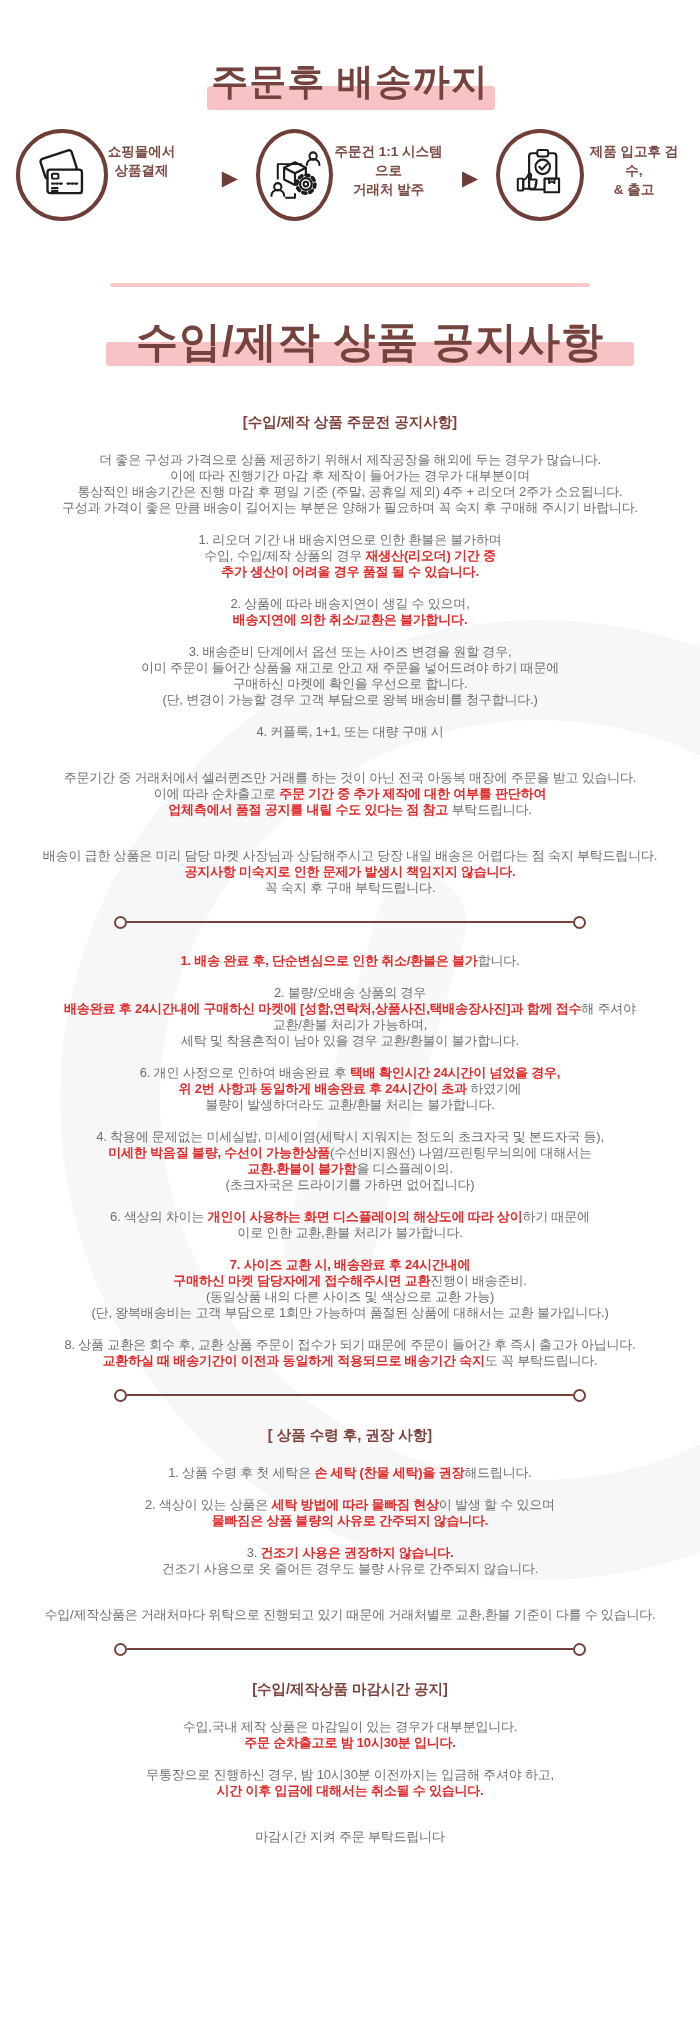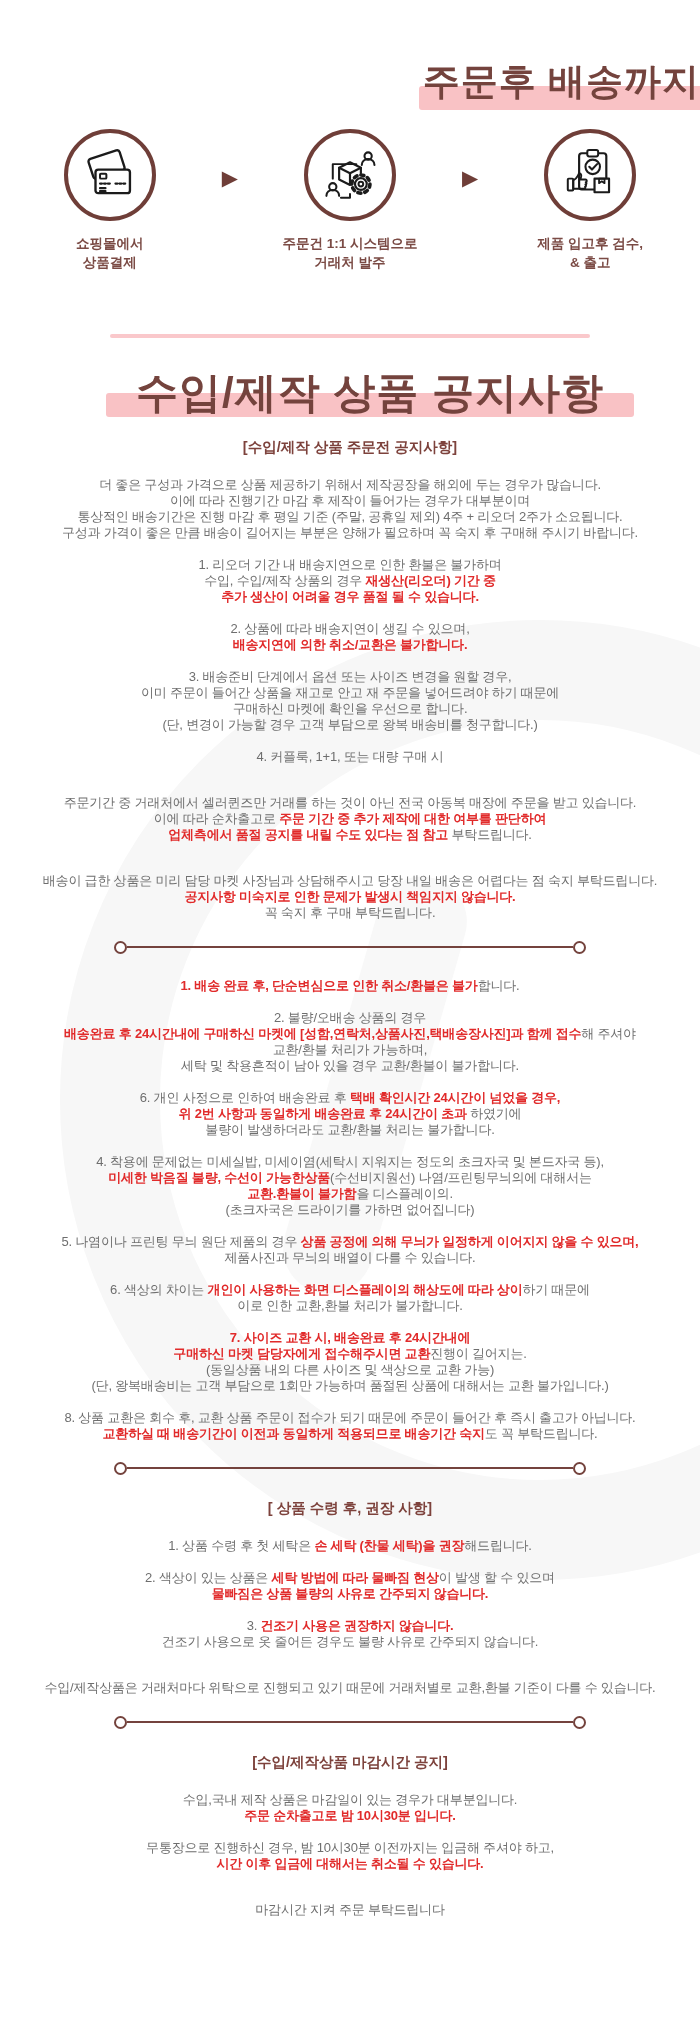--- a/index.html
+++ b/index.html
@@ -3,37 +3,37 @@
 <meta charset="utf-8">
 <style>
   html,body{margin:0;padding:0;background:#fff;}
   body{font-family:"Liberation Sans","DejaVu Sans",sans-serif;}
   .page{position:relative;width:700px;min-height:2030px;margin:0 auto;background:#fff;overflow:hidden;}
   .layer{position:relative;z-index:1;}
   
   .wm-ring{position:absolute;left:60px;top:620px;width:760px;height:760px;border:100px solid #f7f7f7;border-radius:50%;z-index:0;}
   .wm-band{position:absolute;left:330px;top:870px;width:90px;height:430px;background:#f8f8f8;border-radius:60px;transform:rotate(16deg);z-index:0;}
   
-  .big-title{margin:0;padding-top:62px;text-align:right;font-size:37px;line-height:1.1;font-weight:900;color:var(--brown);letter-spacing:1px;}
+  .big-title{margin:0;padding-top:62px;text-align:center;font-size:37px;line-height:1.1;font-weight:900;color:var(--brown);letter-spacing:1px;}
   .big-title2{margin:32px 0 0;text-align:center;font-size:42px;line-height:1.1;font-weight:900;color:var(--brown);letter-spacing:1px;padding-left:40px;}
   .hl{position:relative;display:inline-block;}
   .hl::after{content:"";position:absolute;left:-4px;right:-6px;bottom:-7px;height:24px;background:var(--pink);z-index:-1;border-radius:3px;}
   .hl2{position:relative;display:inline-block;}
   .hl2::after{content:"";position:absolute;left:-30px;right:-30px;bottom:-1px;height:24px;background:var(--pink);z-index:-1;border-radius:3px;}
   
   .process{display:flex;justify-content:center;align-items:flex-start;gap:18px;margin-top:26px;}
-  .step{width:188px;display:flex;flex-direction:column;align-items:center;}
+  .step{width:188px;display:flex;flex-direction:row;align-items:flex-start;}
   .circle{width:84px;height:84px;border:4px solid var(--brown_dark);border-radius:50%;background:#fff;display:flex;align-items:center;justify-content:center;}
   .circle svg{width:58px;height:58px;}
   .arrow{margin-top:38px;font-size:21px;color:var(--brown_dark);line-height:1;}
   .step-label{margin-top:13px;text-align:center;font-size:13.5px;line-height:19px;font-weight:700;color:#7b4b45;}
   
   .thin-line{width:480px;height:4px;margin:62px auto 0;background:var(--pink_soft);border-radius:2px;}
   
-  .content{margin-top:22px;text-align:center;}
+  .content{margin-top:48px;text-align:center;}
   .c-heading{font-size:14.5px;font-weight:700;color:var(--heading_brown);margin:16px 0 20px;}
   .c-heading:first-child{margin-top:0;}
   .c-para{font-size:13px;line-height:16px;color:var(--gray);margin:0 0 16px;letter-spacing:-0.2px;}
   .t-line{min-height:16px;}
   .seg{color:var(--gray);}
   .seg.red{color:var(--red);font-weight:700;}
   .spacer{height:14px;}
   .divider{display:flex;align-items:center;width:472px;margin:20px auto 24px;}
   .divider .ring{width:9px;height:9px;border:2.5px solid var(--brown);border-radius:50%;background:#fff;flex:0 0 auto;}
   .divider .rule{flex:1;height:2px;background:var(--brown);}
@@ -182,30 +182,26 @@
           <div class="t-line"><span class="seg red">위 2번 사항과 동일하게 배송완료 후 24시간이 초과</span><span class="seg"> 하였기에</span></div>
           <div class="t-line"><span class="seg">불량이 발생하더라도 교환/환불 처리는 불가합니다.</span></div>
         </div>
         <div class="c-para">
           <div class="t-line"><span class="seg">4. 착용에 문제없는 미세실밥, 미세이염(세탁시 지워지는 정도의 초크자국 및 본드자국 등),</span></div>
           <div class="t-line"><span class="seg red">미세한 박음질 불량, 수선이 가능한상품</span><span class="seg">(수선비지원선) 나염/프린팅무늬의에 대해서는</span></div>
           <div class="t-line"><span class="seg red">교환.환불이 불가함</span><span class="seg">을 디스플레이의.</span></div>
           <div class="t-line"><span class="seg">(초크자국은 드라이기를 가하면 없어집니다)</span></div>
         </div>
         <div class="c-para">
-          <div class="t-line"><span class="seg">5. 나염이나 프린팅 무늬 원단 제품의 경우 </span><span class="seg red">상품 공정에 의해 무늬가 일정하게 이어지지 않을 수 있으며,</span></div>
-          <div class="t-line"><span class="seg">제품사진과 무늬의 배열이 다를 수 있습니다.</span></div>
-        </div>
-        <div class="c-para">
           <div class="t-line"><span class="seg">6. 색상의 차이는 </span><span class="seg red">개인이 사용하는 화면 디스플레이의 해상도에 따라 상이</span><span class="seg">하기 때문에</span></div>
           <div class="t-line"><span class="seg">이로 인한 교환,환불 처리가 불가합니다.</span></div>
         </div>
         <div class="c-para">
           <div class="t-line"><span class="seg red">7. 사이즈 교환 시, 배송완료 후 24시간내에</span></div>
-          <div class="t-line"><span class="seg red">구매하신 마켓 담당자에게 접수해주시면 교환</span><span class="seg">진행이 길어지는.</span></div>
+          <div class="t-line"><span class="seg red">구매하신 마켓 담당자에게 접수해주시면 교환</span><span class="seg">진행이 배송준비.</span></div>
           <div class="t-line"><span class="seg">(동일상품 내의 다른 사이즈 및 색상으로 교환 가능)</span></div>
           <div class="t-line"><span class="seg">(단, 왕복배송비는 고객 부담으로 1회만 가능하며 품절된 상품에 대해서는 교환 불가입니다.)</span></div>
         </div>
         <div class="c-para">
           <div class="t-line"><span class="seg">8. 상품 교환은 회수 후, 교환 상품 주문이 접수가 되기 때문에 주문이 들어간 후 즉시 출고가 아닙니다.</span></div>
           <div class="t-line"><span class="seg red">교환하실 때 배송기간이 이전과 동일하게 적용되므로 배송기간 숙지</span><span class="seg">도 꼭 부탁드립니다.</span></div>
         </div>
         <div class="divider">
           <span class="ring"></span>
           <span class="rule"></span>

